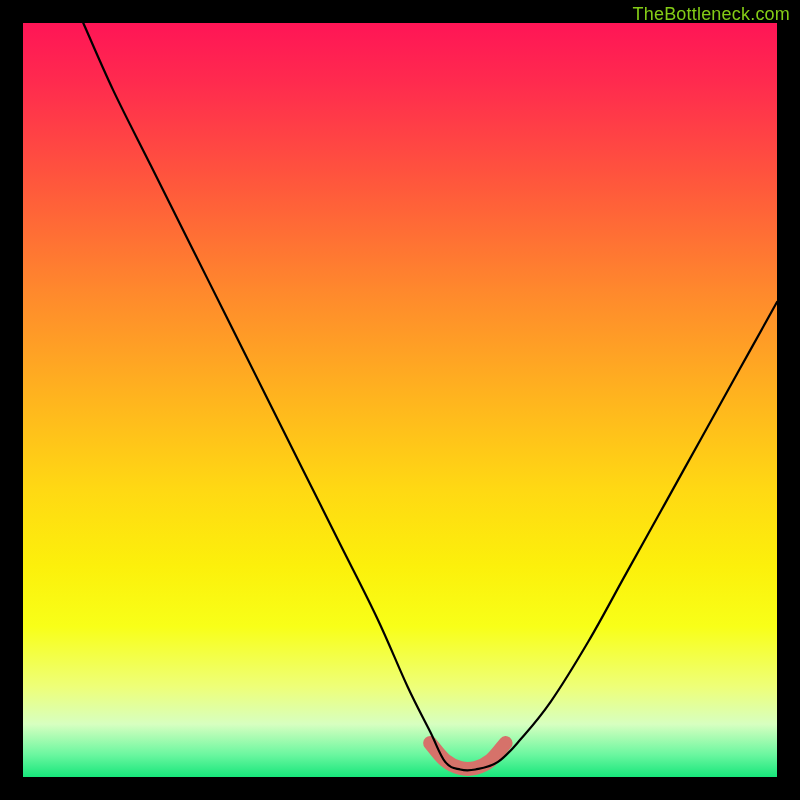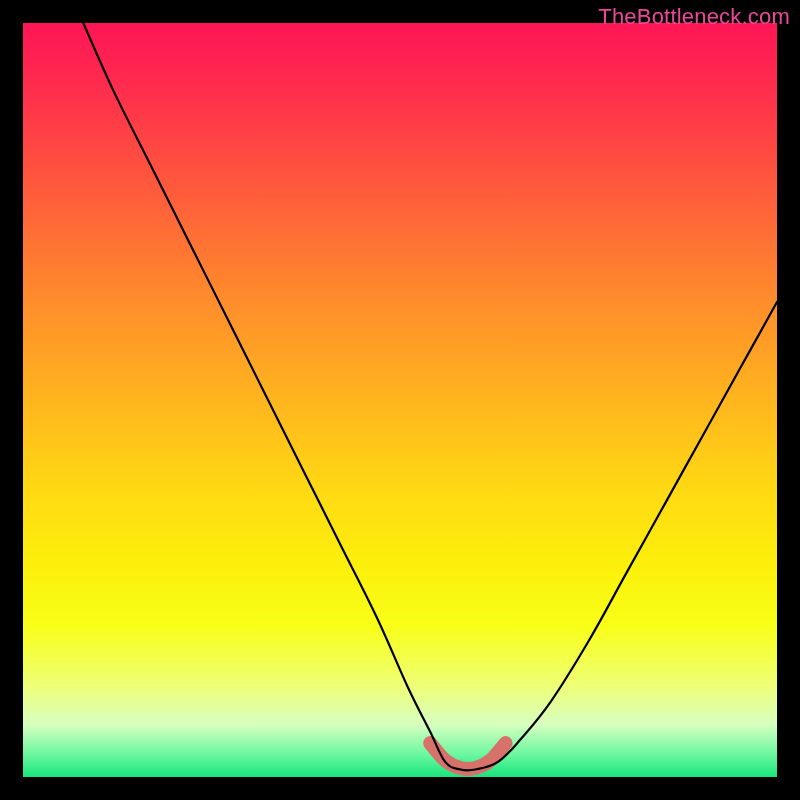--- a/index.html
+++ b/index.html
@@ -38,22 +38,22 @@
       #eeff78 88%,
       #d7ffc0 93%,
       #6cf7a0 97%,
       #17e67b 100%
     );
   }
   .watermark {
     position: absolute;
     top: 4px;
     right: 10px;
-    color: #ec4899;
-    font-size: 22px;
+    color: #84cc16;
+    font-size: 18px;
     font-weight: 500;
     letter-spacing: 0.2px;
     user-select: none;
   }
   svg.curve {
     position: absolute;
     left: 0;
     top: 0;
     width: 754px;
     height: 754px;

